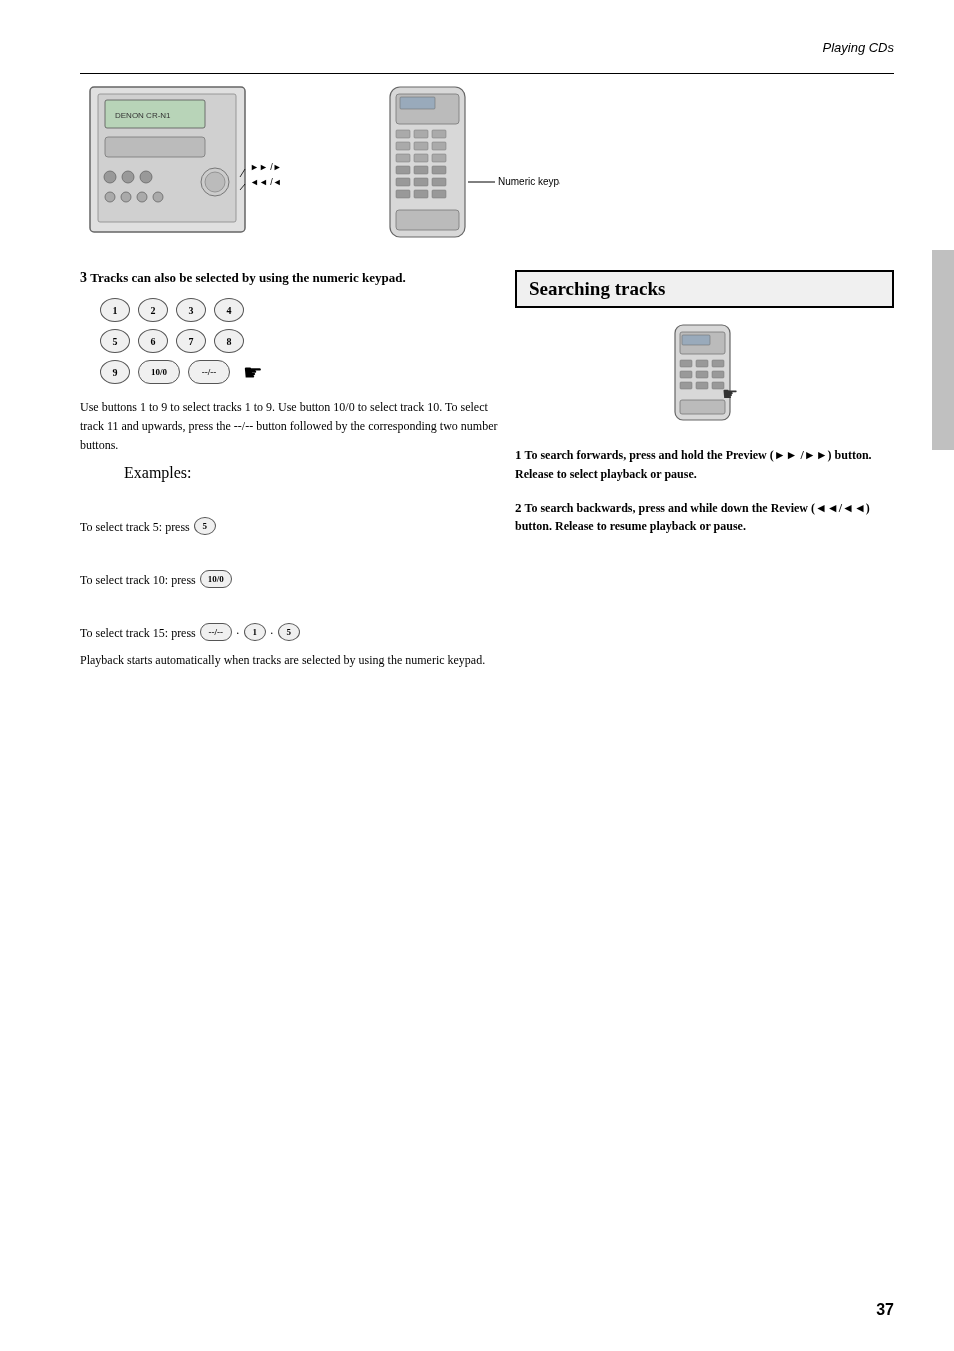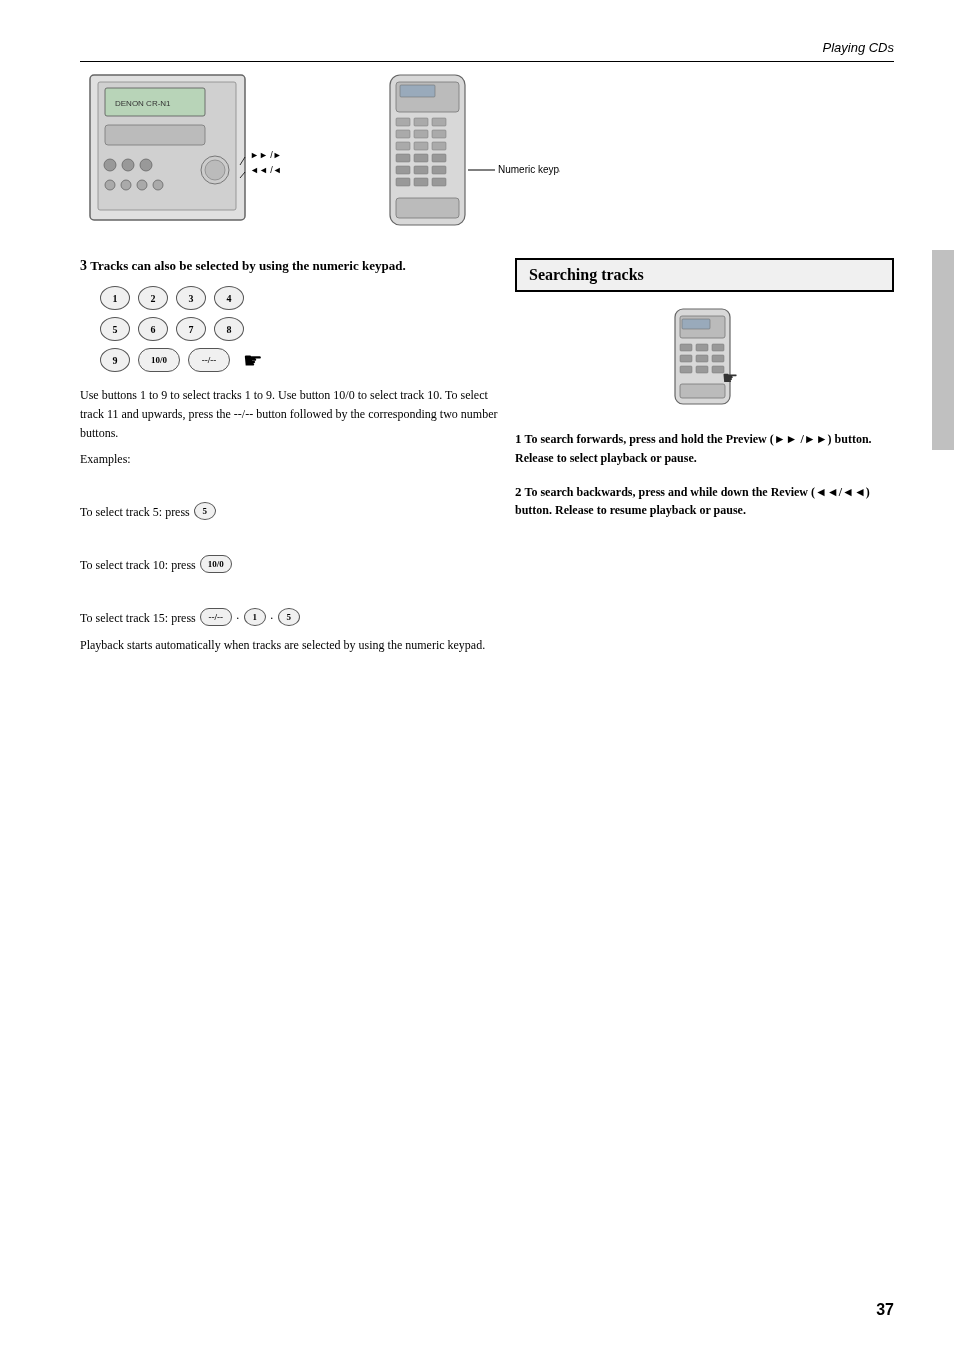--- a/index.html
+++ b/index.html
@@ -19,21 +19,21 @@
       padding: 40px 60px 60px 80px;
       position: relative;
     }
 
     
     .page-header {
       display: flex;
       justify-content: flex-end;
       margin-bottom: 8px;
       border-bottom: 1px solid #000;
-      padding-bottom: 6px;
+      padding-bottom: 18px;
     }
 
     .header-title {
       font-style: italic;
       font-size: 13px;
     }
 
     
     .main-content {
       display: flex;
@@ -103,22 +103,23 @@
       margin-left: 5px;
     }
 
     .instructions-text {
       font-size: 12px;
       line-height: 1.6;
       margin-bottom: 8px;
     }
 
     .examples-label {
-      font-size: 12px;
+      font-size: 16px;
       margin-bottom: 6px;
+      margin-left: 44px;
     }
 
     .example-line {
       font-size: 12px;
       margin-bottom: 5px;
       display: flex;
       align-items: flex-end;
       gap: 4px;
       flex-wrap: wrap;
       margin-top: 35px;
@@ -152,21 +153,21 @@
 
     
     .section-box {
       border: 2px solid #000;
       background: #f0f0f0;
       padding: 6px 12px;
       margin-bottom: 12px;
     }
 
     .section-box-title {
-      font-size: 16px;
+      font-size: 19px;
       font-weight: bold;
     }
 
     .section-body-text {
       font-size: 12px;
       line-height: 1.6;
       margin-bottom: 12px;
     }
 
     

